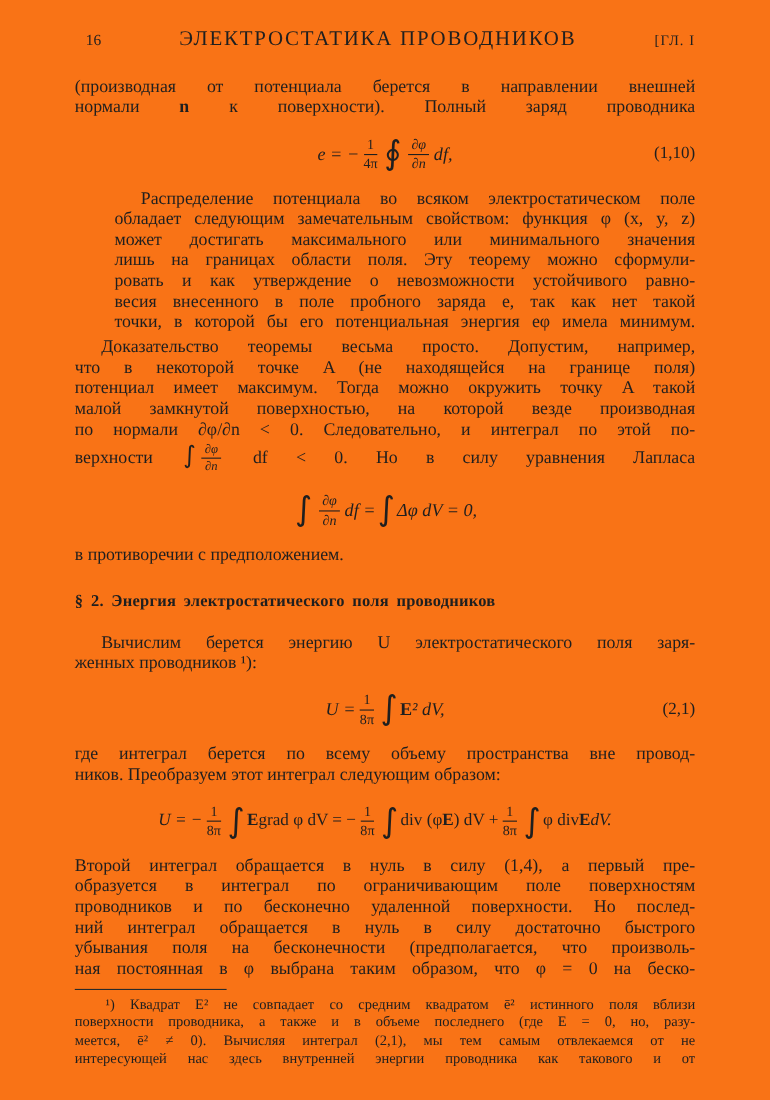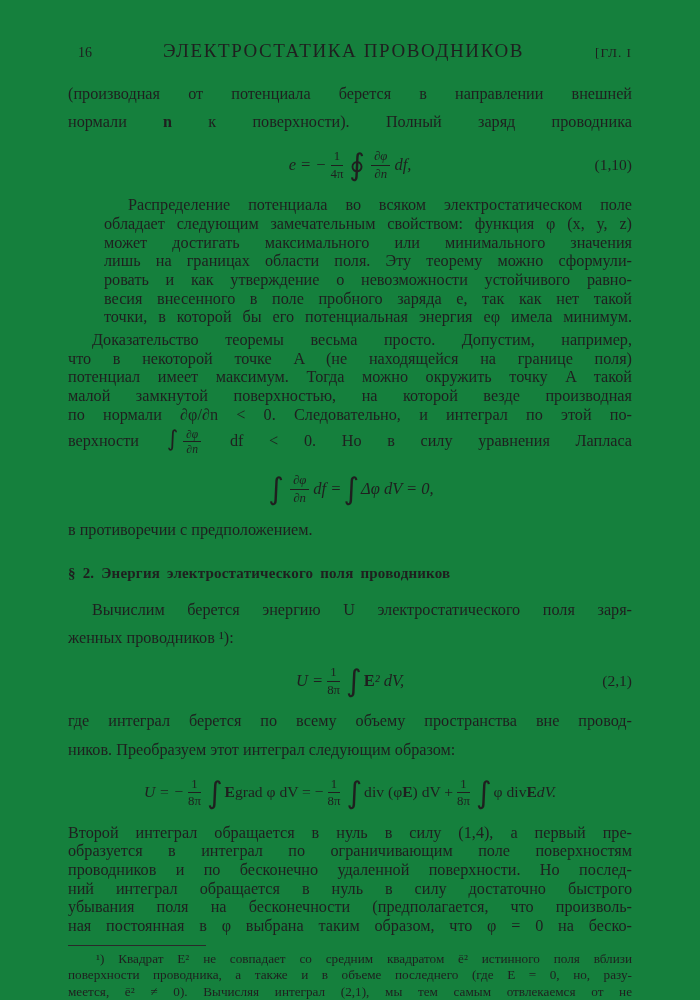--- a/index.html
+++ b/index.html
@@ -1,32 +1,32 @@
 <!DOCTYPE html>
 <html lang="ru"><head>
 <meta charset="utf-8">
 <style>
   html,body{margin:0;padding:0;background:#e9e8e5;}
   .page{
     width:700px;height:1000px;box-sizing:border-box;
-    background:#15803d;color:#1f1f1f;
-    padding:42px 68px 0 68px;
+    background:#f97316;color:#1f1f1f;
+    padding:27px 68px 0 68px;
     font-family:"Liberation Serif","DejaVu Serif",serif;
     font-size:16.2px;line-height:18.7px;
     overflow:hidden;
   }
   
   .runhead{display:flex;justify-content:space-between;align-items:baseline;margin-bottom:22px;}
   .pageno{font-size:14px;padding-left:10px;}
   .runtitle{font-size:19px;letter-spacing:1.6px;}
   .chapref{font-size:13.2px;letter-spacing:1px;}
   
   .plines{white-space:pre-line;text-align:justify;text-align-last:justify;}
   .indent{text-indent:24px;}
-  .shortline{text-align:left;margin-top:10px;}
+  .shortline{text-align:left;}
   .composed{text-align:justify;text-align-last:justify;}
   .b{font-weight:bold;}
   
   .eq{position:relative;display:flex;align-items:center;justify-content:center;
       min-height:44px;font-size:16.5px;font-style:italic;}
   .eq .rm{font-style:normal;}
   .eq .bfE{font-style:normal;font-weight:bold;}
   .frac{display:inline-flex;flex-direction:column;align-items:center;
         font-size:12.8px;line-height:1.12;font-style:italic;vertical-align:middle;margin:0 4px;}
   .frac .num{padding:0 3px 1px 3px;border-bottom:1px solid #1f1f1f;}

